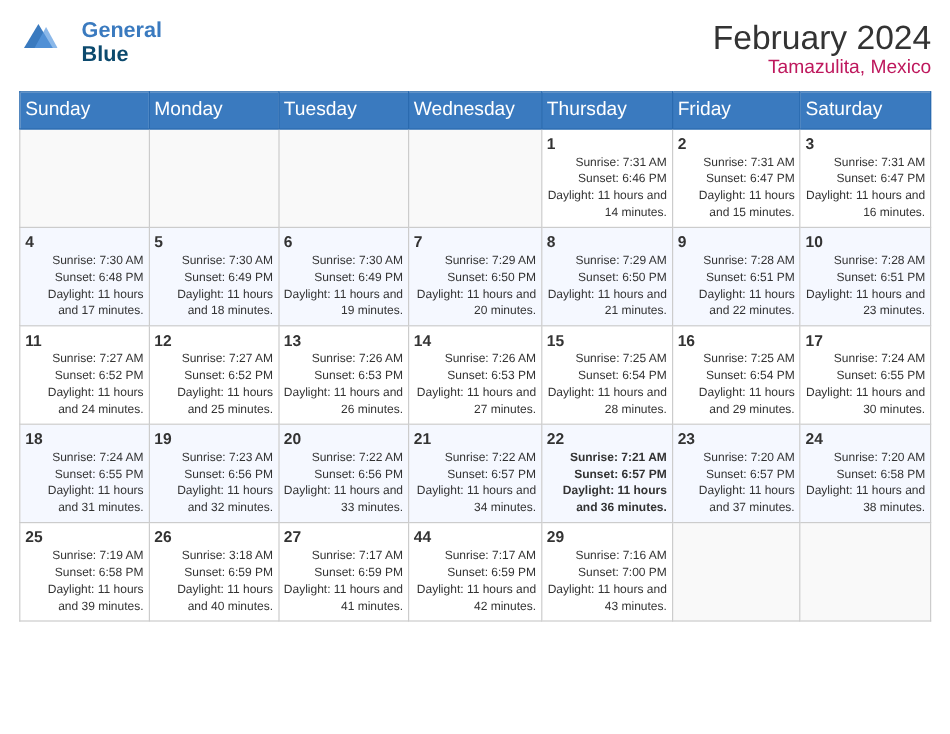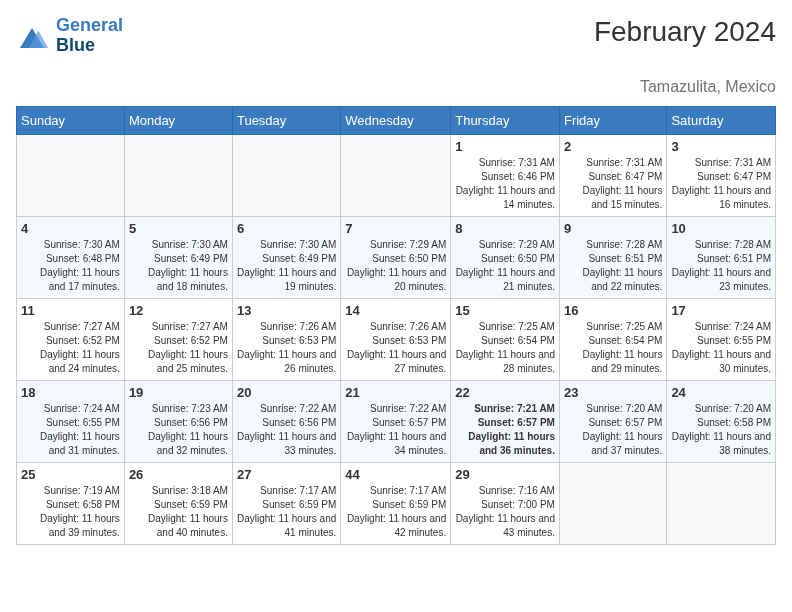--- a/index.html
+++ b/index.html
@@ -11,22 +11,22 @@
       padding: 16px;
     }
     .header {
       display: flex;
       justify-content: space-between;
       align-items: flex-start;
       margin-bottom: 10px;
     }
     .logo {
       display: flex;
-      align-items: flex-end;
-      gap: 8px;
+      align-items: flex-start;
+      gap: 20px;
     }
     .logo-text {
       font-size: 18px;
       font-weight: bold;
       color: #333;
       line-height: 1.1;
     }
     .logo-text span {
       color: #3a7abf;
     }
@@ -37,34 +37,33 @@
     .title-area {
       text-align: right;
     }
     .month-year {
       font-size: 28px;
       color: #333;
       font-weight: 300;
     }
     .location {
       font-size: 16px;
-      color: #737373;
-      margin-top: 30px;
+      color: #be185d;
     }
     .calendar {
       width: 100%;
       border-collapse: collapse;
       font-size: 11px;
     }
     .calendar th {
       background-color: #3a7abf;
       color: #fff;
       padding: 6px 4px;
       text-align: left;
-      font-size: 13px;
+      font-size: 16px;
       font-weight: normal;
       border: 1px solid #2a6aaf;
       margin-top: 32px;
     }
     .calendar td {
       border: 1px solid #ccc;
       vertical-align: top;
       padding: 4px;
       width: 113px;
       min-height: 80px;

